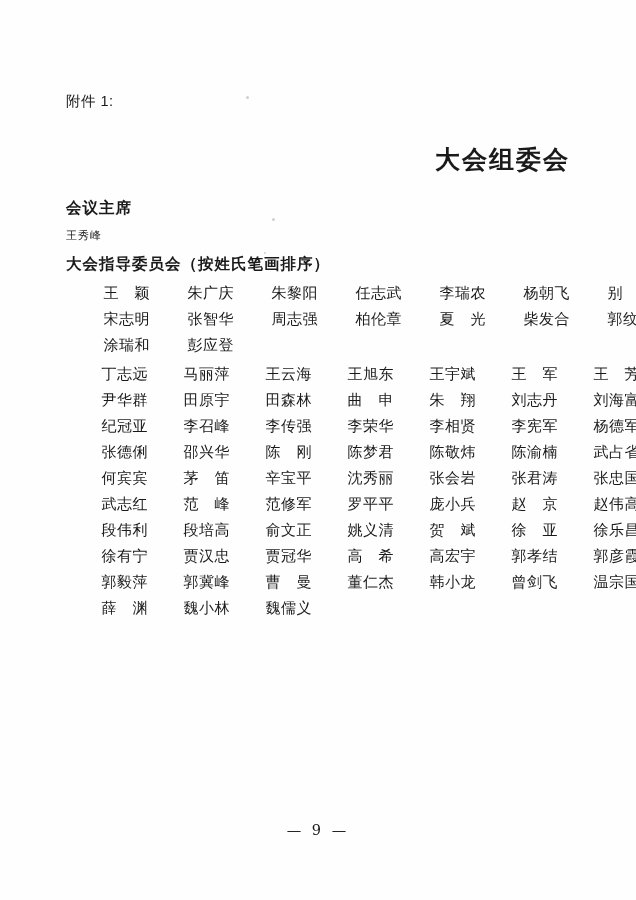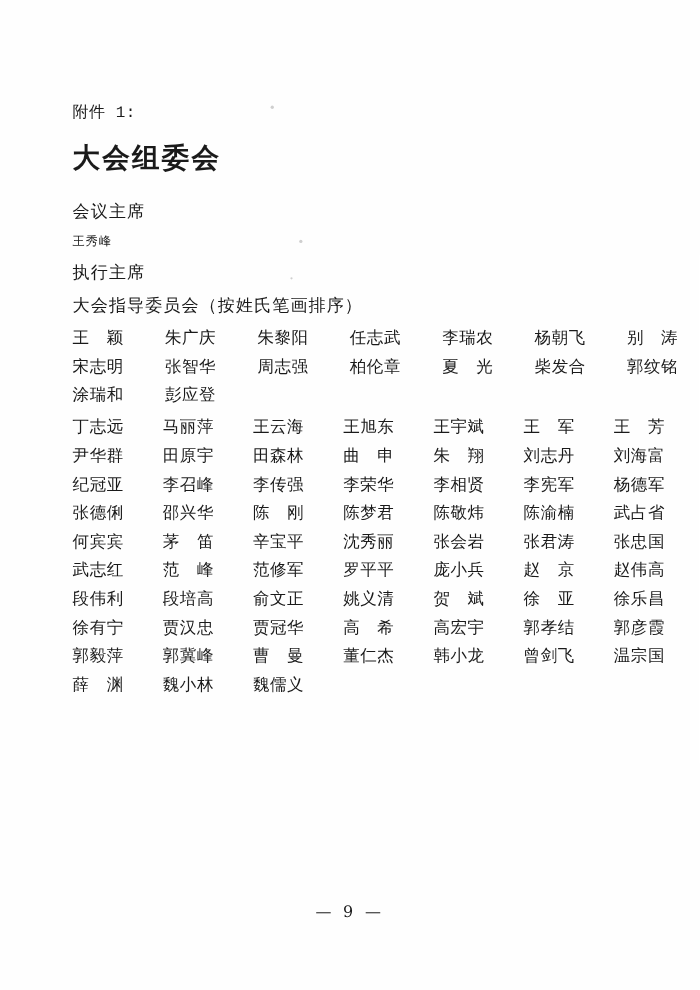--- a/index.html
+++ b/index.html
@@ -18,34 +18,34 @@
     position: relative;
     width: 636px;
     height: 900px;
     box-sizing: border-box;
     padding: 92px 66px 0 66px;
     background: #fefefe;
   }
   .attachment-label {
     font-size: 14.5px;
     letter-spacing: 0.5px;
-    margin: 0 0 16px 0;
-    font-family: Liberation Mono, monospace;
+    margin: 0 0 32px 0;
+    font-family: Liberation Sans, sans-serif;
   }
   .doc-title {
-    text-align: left;
+    text-align: right;
     font-size: 25px;
     font-weight: bold;
     letter-spacing: 2px;
     margin: 0 0 22px 0;
     font-family: "DejaVu Sans", sans-serif;
   }
   .section-heading {
     font-size: 15.5px;
-    font-weight: normal;
+    font-weight: bold;
     letter-spacing: 1px;
     margin: 0 0 9px 0;
     font-family: "DejaVu Sans", sans-serif;
   }
   .plain-line {
     font-size: 11px;
     letter-spacing: 1px;
     margin: 0 0 11px 0;
     font-family: "DejaVu Serif", serif;
   }
@@ -54,20 +54,21 @@
     letter-spacing: 1px;
     margin: 4px 0 12px 0;
     font-family: "DejaVu Serif", serif;
   }
   .name-grid {
     margin: 0 0 10px 0;
   }
   .name-row {
     display: flex;
     margin-bottom: 7px;
+    text-align: right;
   }
   .name-row.guidance .name-cell {
     width: 84px;
   }
   .name-row.exec .name-cell {
     width: 82px;
   }
   .name-cell {
     font-size: 15px;
     font-family: "DejaVu Serif", serif;
@@ -103,21 +104,20 @@
   <div class="speck b"></div>
   <div class="speck c"></div>
 
   <p class="attachment-label">附件 1:</p>
 
   <h1 class="doc-title">大会组委会</h1>
 
   <h2 class="section-heading">会议主席</h2>
   <p class="plain-line">王秀峰</p>
 
-  <h2 class="section-heading">执行主席</h2>
 
   <h2 class="section-heading">大会指导委员会（按姓氏笔画排序）</h2>
 
   <div class="name-grid">
     <div class="name-row guidance">
       <span class="name-cell">王　颖</span>
       <span class="name-cell">朱广庆</span>
       <span class="name-cell">朱黎阳</span>
       <span class="name-cell">任志武</span>
       <span class="name-cell">李瑞农</span>

